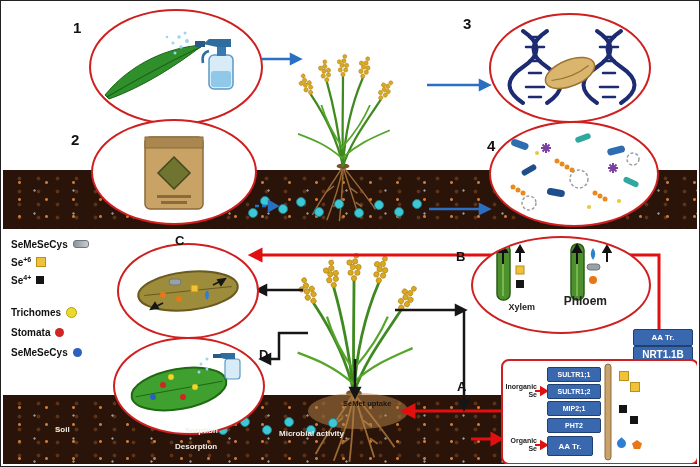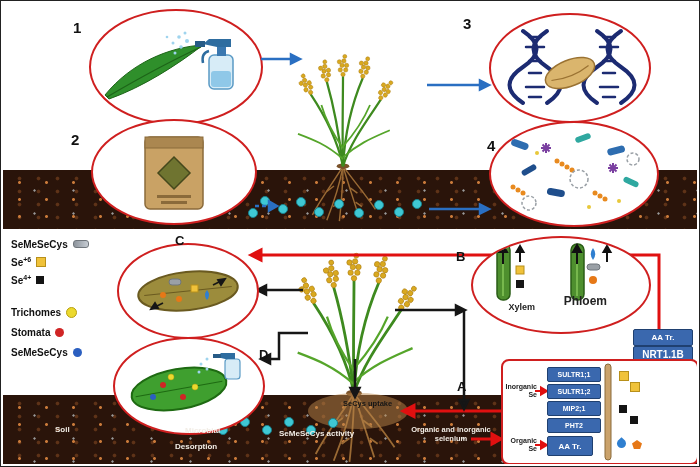--- a/index.html
+++ b/index.html
@@ -408,19 +408,18 @@
       <span class="icon i-drop abs" style="left:114px;top:78px"></span>
       <span class="icon i-pent abs" style="left:129px;top:79px"></span>
     </div>
 
     <div class="letter" style="left:172px;top:0px">C</div>
     <div class="letter" style="left:256px;top:114px">D</div>
     <div class="letter" style="left:453px;top:16px">B</div>
     <div class="letter" style="left:454px;top:146px">A</div>
 
     <div class="slabel" style="left:52px;top:192px">Soil</div>
-    <div class="slabel" style="left:182px;top:193px">Microbial</div>
+    <div class="slabel" style="left:182px;top:193px">Sorption</div>
     <div class="slabel" style="left:172px;top:209px">Desorption</div>
-    <div class="slabel" style="left:276px;top:196px">SeMeSeCys activity</div>
-    <div class="slabel" style="left:340px;top:166px;color:#161616;font-size:7.5px">SeCys uptake</div>
-    <div class="slabel" style="left:408px;top:192px;width:80px;white-space:normal;text-align:center;font-size:7.5px;line-height:1.2">Organic and inorganic selenium</div>
+    <div class="slabel" style="left:276px;top:196px">Microbial activity</div>
+    <div class="slabel" style="left:340px;top:166px;color:#161616;font-size:7.5px">SeMet uptake</div>
   </div>
 </div>
 
 </body></html>

